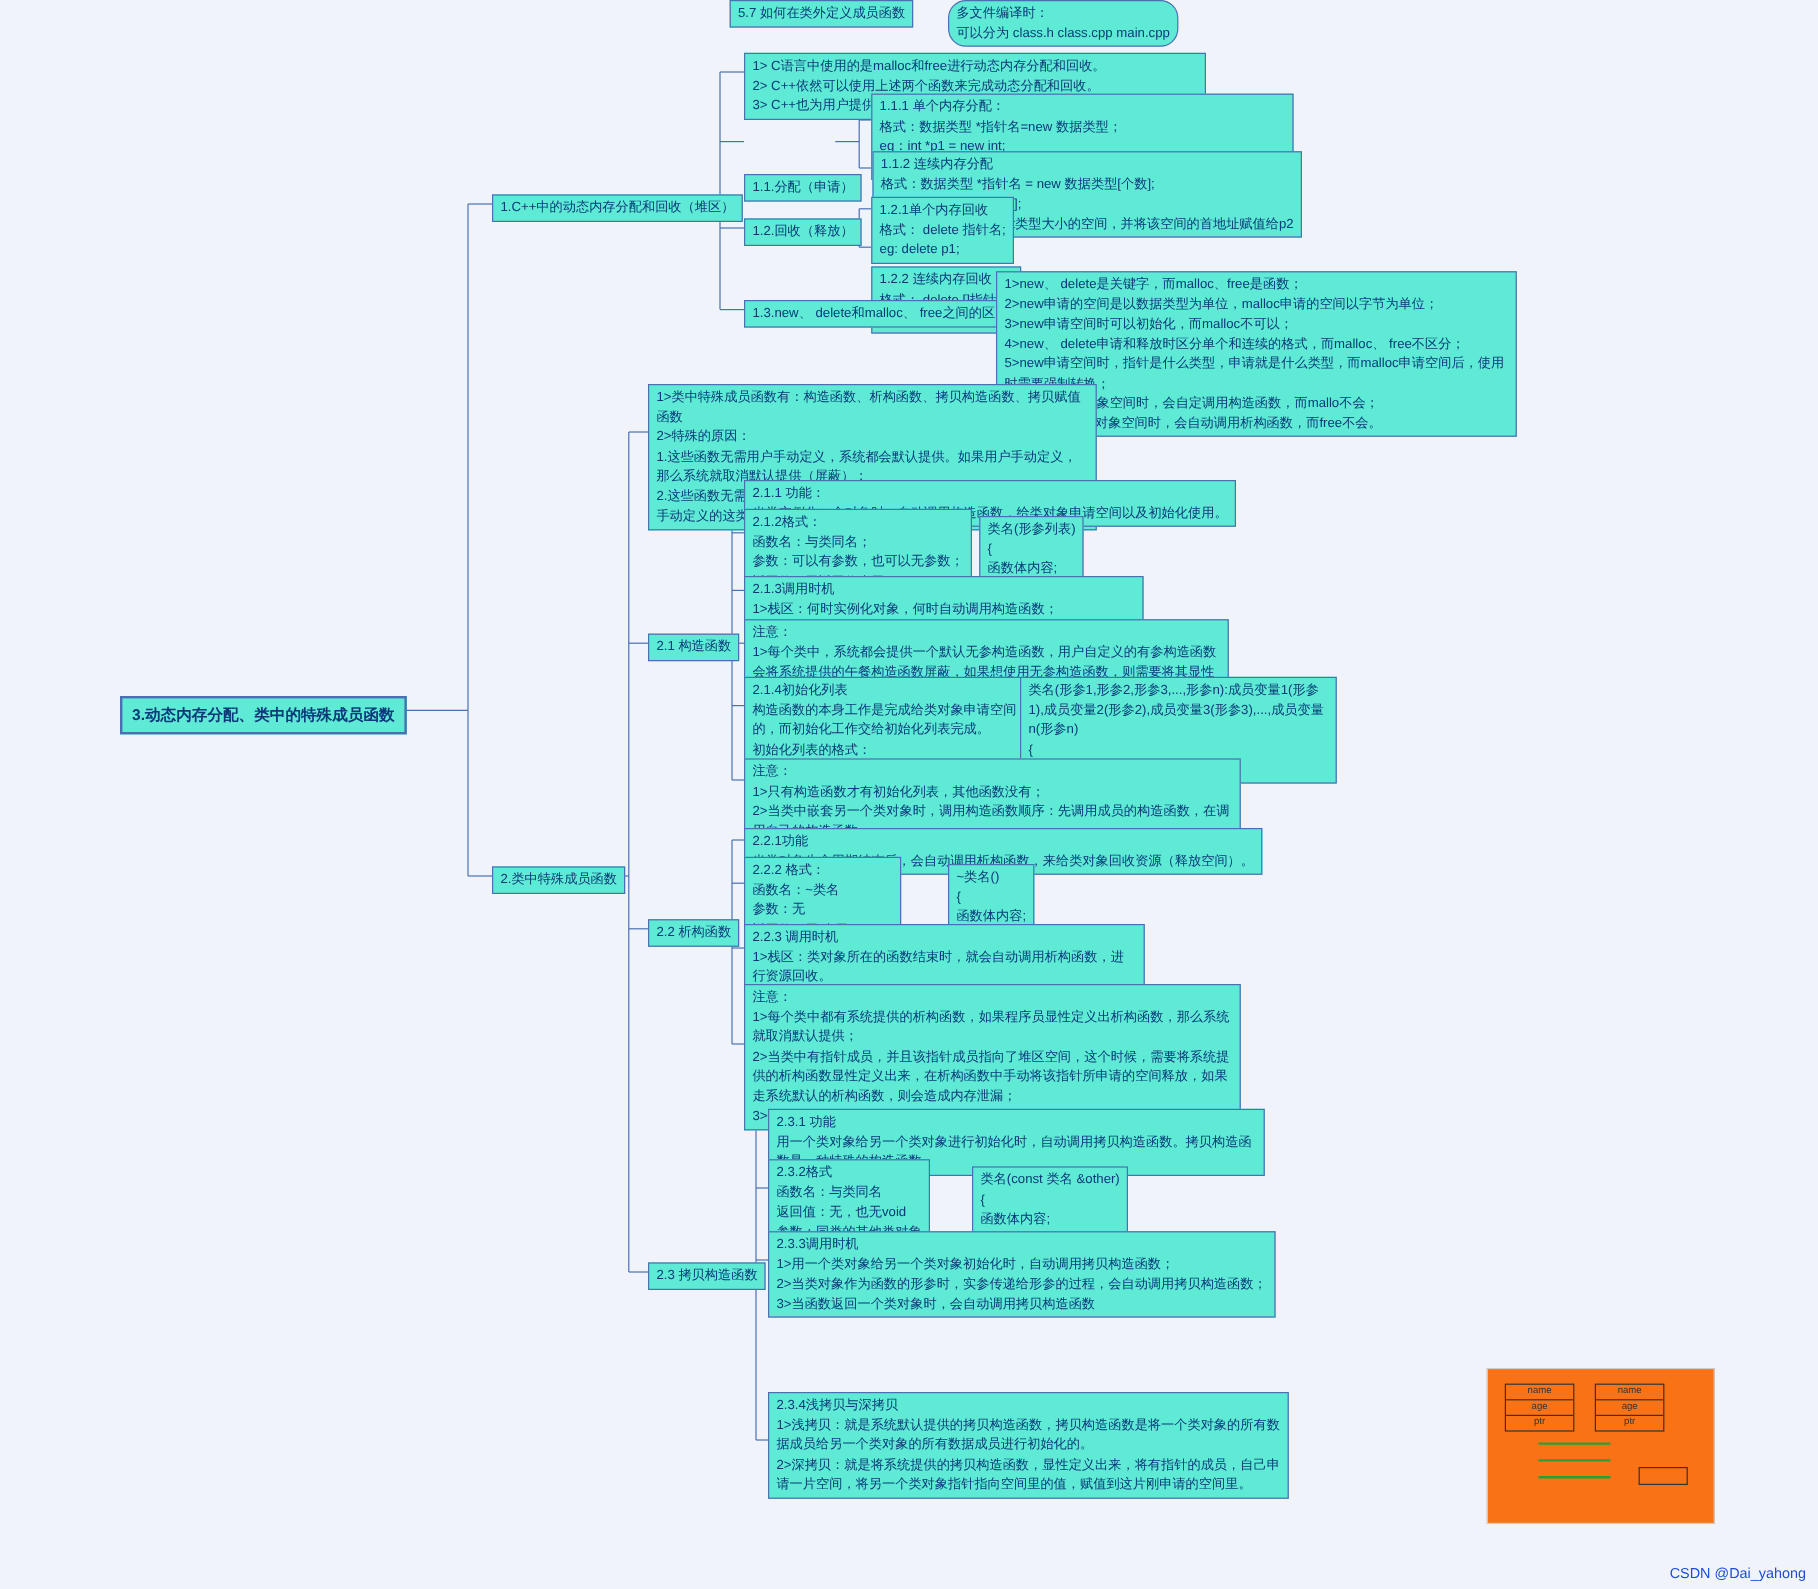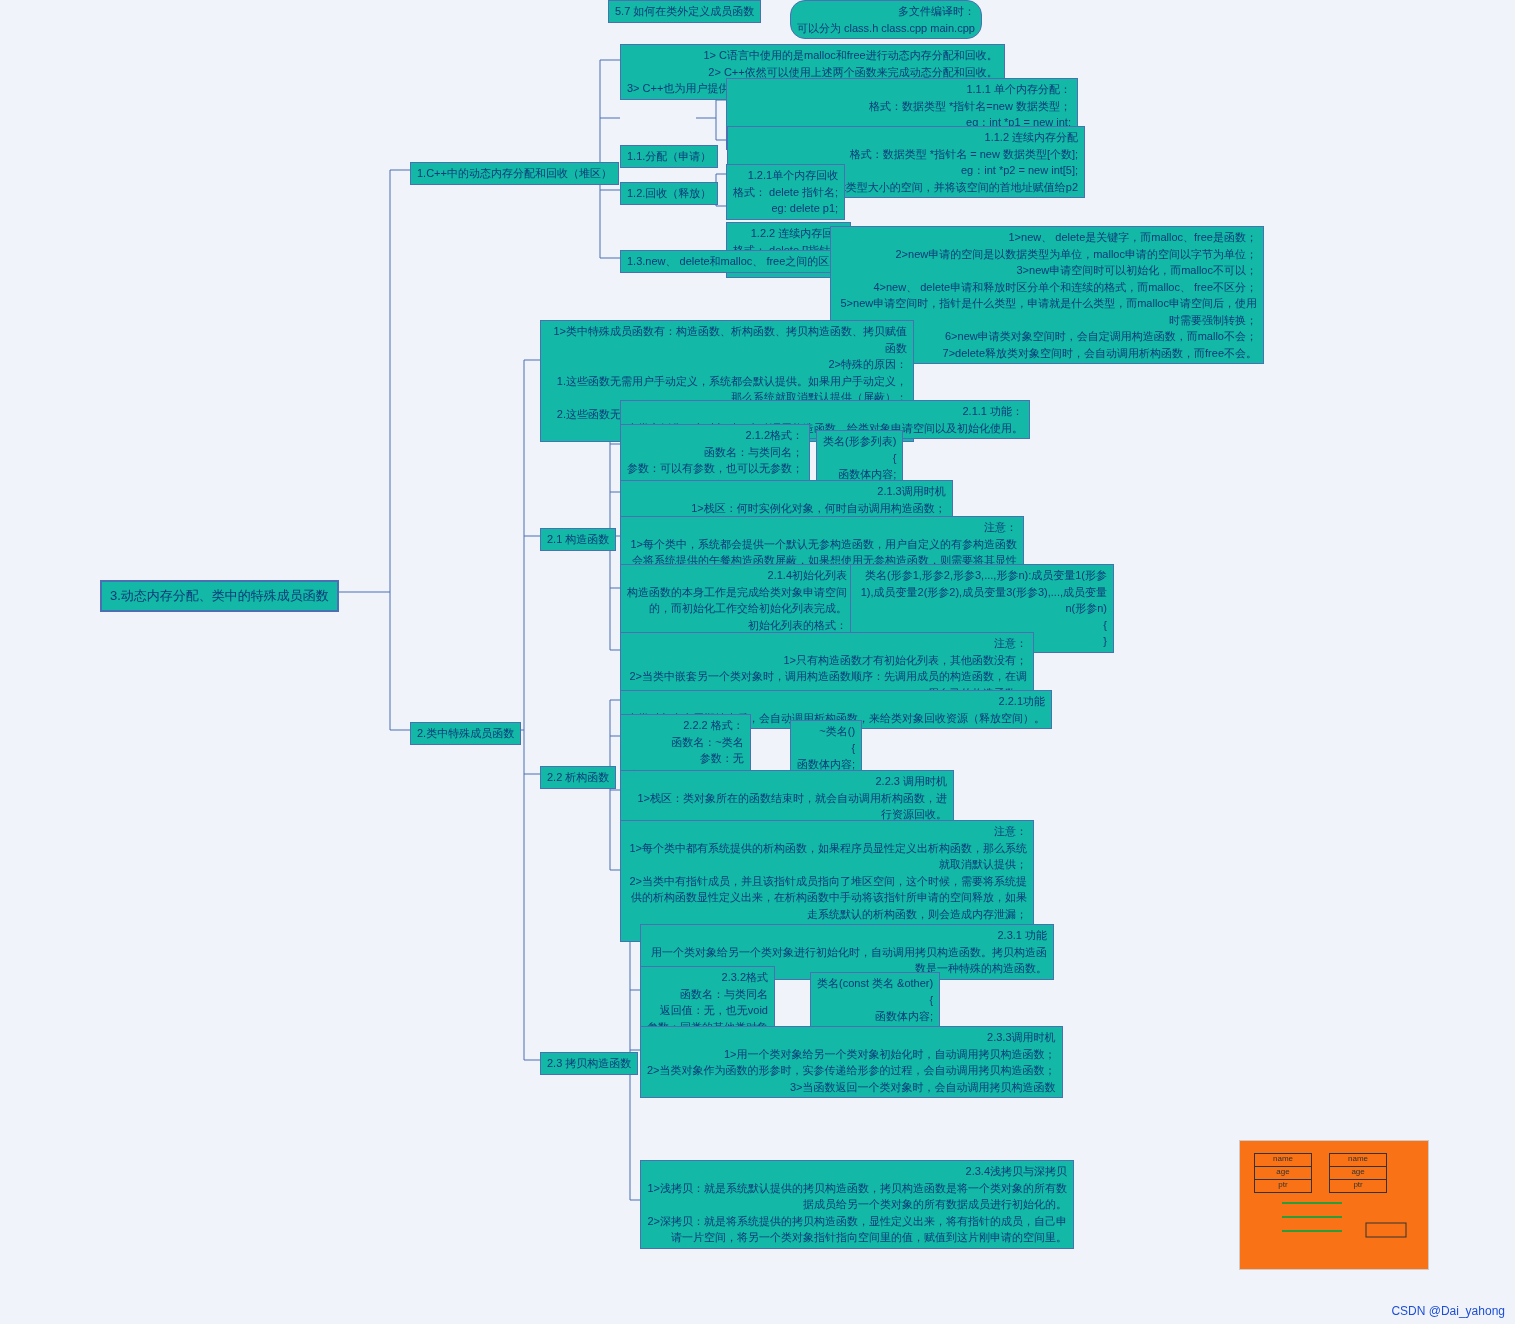--- a/index.html
+++ b/index.html
@@ -9,28 +9,27 @@
     font-size:11px;
     color:#0a3a7a;
     position:relative;
     width:1515px;
     height:1324px;
     overflow:hidden;
   }
   .node {
     position:absolute;
     border:1px solid #4a6fb3;
-    background:#14b8a6;
+    background:#5eead4;
     padding:2px 6px;
     line-height:1.5;
-    text-align:right;
   }
   .root {
     border:2px solid #4a6fb3;
-    font-weight:normal;
+    font-weight:bold;
     font-size:13px;
     padding:4px 8px;
   }
   svg.lines {
     position:absolute;
     top:0;left:0;
     width:1515px;height:1324px;
     pointer-events:none;
   }
   svg.lines line { stroke:#4a6fb3; stroke-width:1; }

